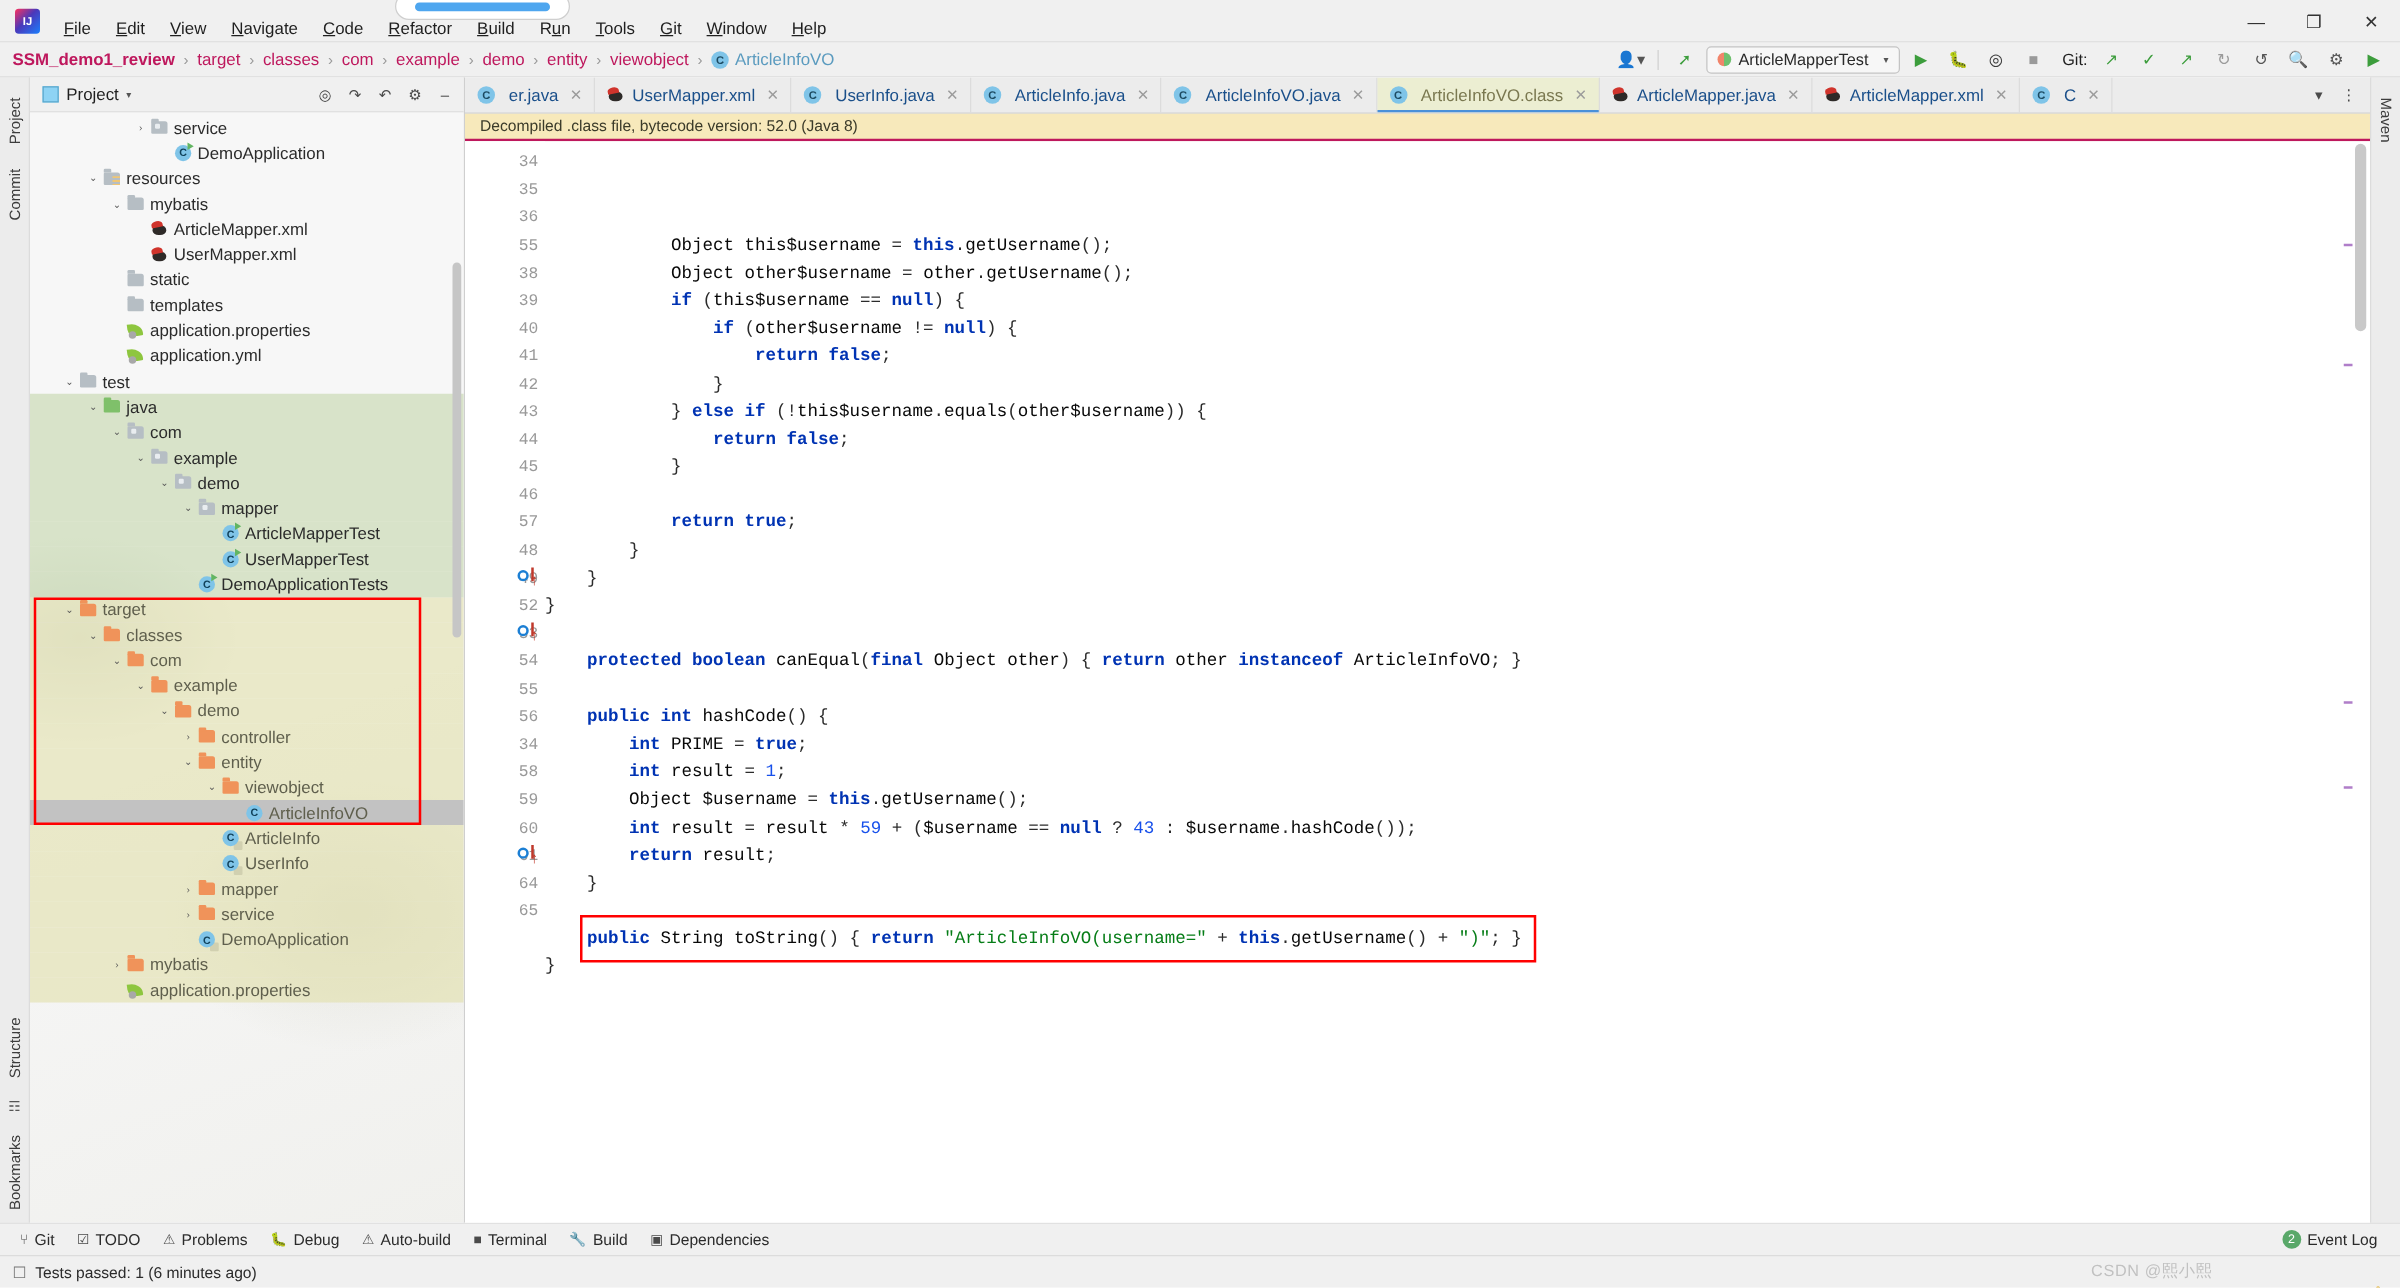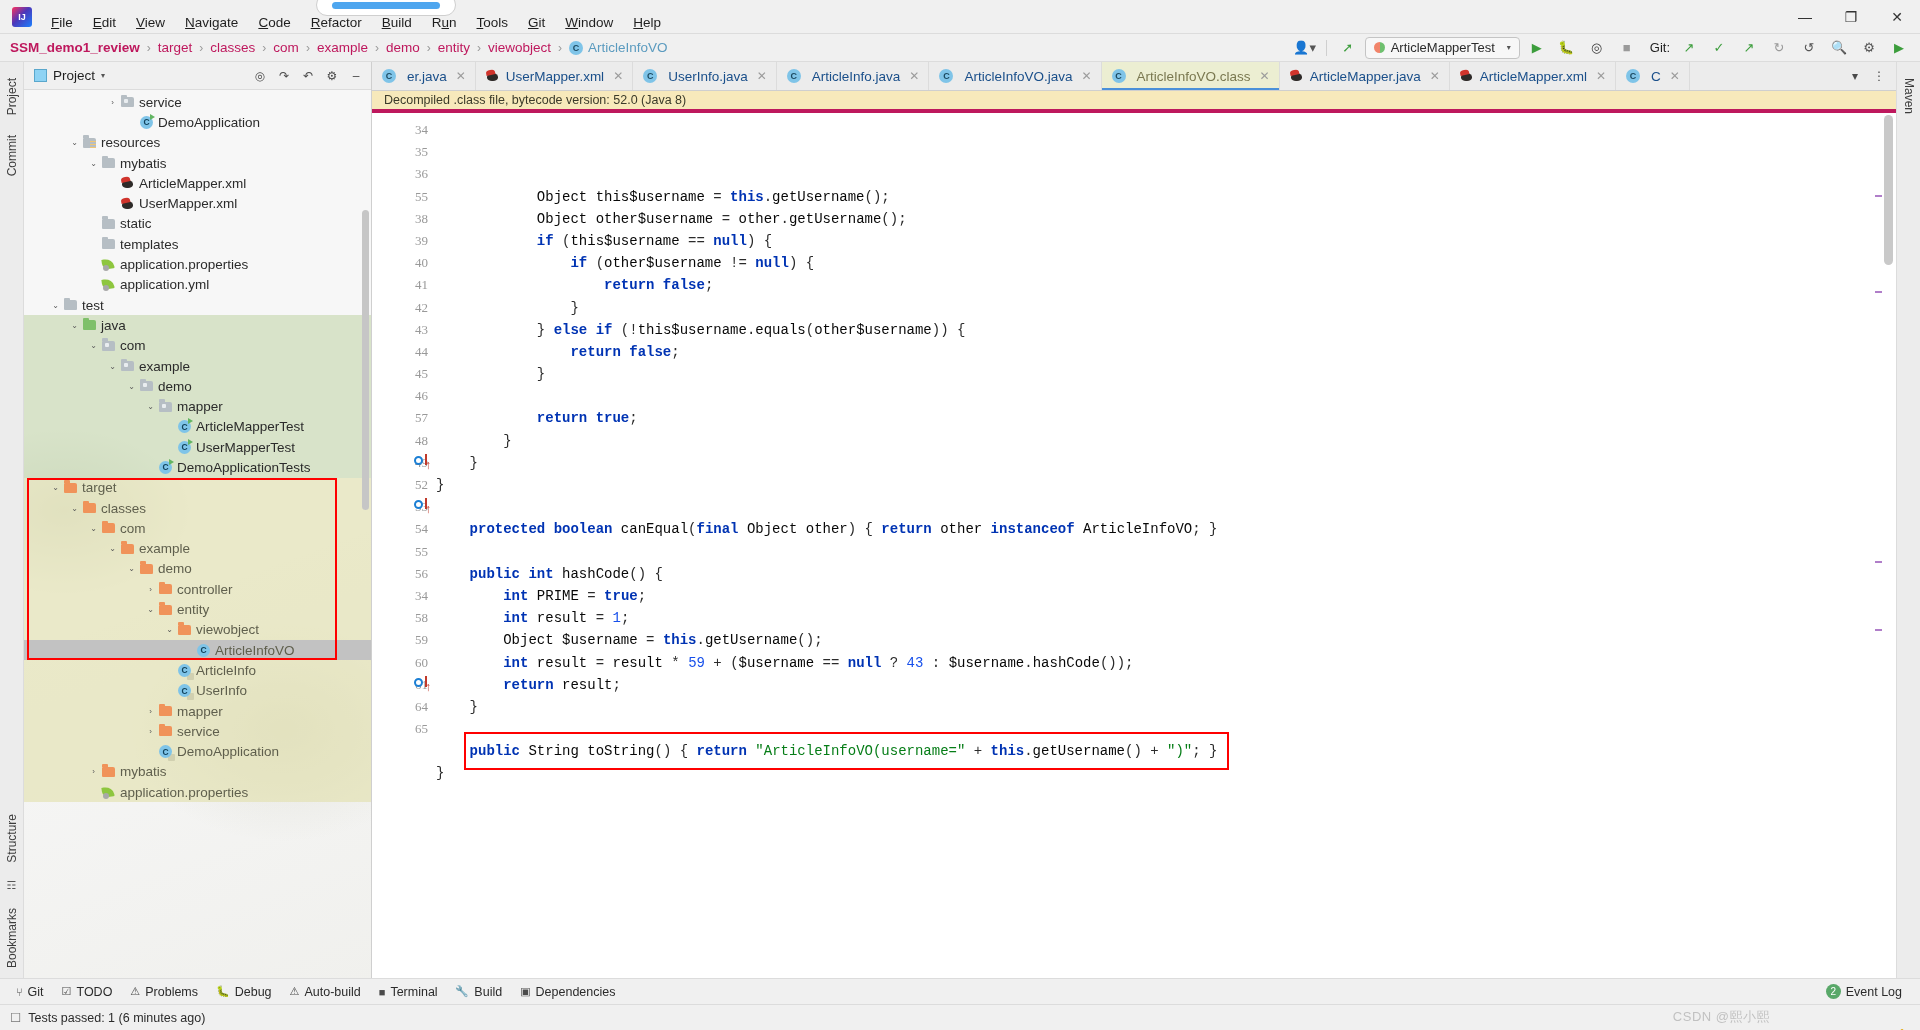--- a/index.html
+++ b/index.html
@@ -217,28 +217,28 @@
   .tab.active { background:#eceed2; color:#7a7850; }
   .tab.active::after {
     content:""; position:absolute; left:0; right:0; bottom:0; height:2.5px; background:#4a90d9;
   }
   .tab.cut { color:#1a4f8a; }
   .tabs-right {
     margin-left:auto; display:flex; align-items:center; gap:2px; padding:0 6px; flex:none;
   }
 
   .banner {
-    height:22px; background:#f7e9bb; border-bottom:4px solid #be185d;
+    height:22px; background:#f7e9bb; border-bottom:2px solid #be185d;
     display:flex; align-items:center; padding-left:12px; font-size:12.5px; color:#3b3b2a; flex:none;
   }
 
   .code-area { flex:1; display:flex; min-height:0; position:relative; background:#fff; overflow:hidden; }
   .gutter {
     width:64px; flex:none; background:#fff; position:relative;
-    font-family:Liberation Serif, serif; font-size:13px; color:#999;
+    font-family:Liberation Mono, monospace; font-size:13px; color:#999;
     padding-top:6px; text-align:right;padding-left:43px;
   }
   .gl { height:22.2px; line-height:22.2px; padding-right:22px; position:relative; }
   .gl .ovr {
     position:absolute; right:14px; top:4px; width:9px;height:9px;border-radius:50%;
     border:2px solid #1c7fd4; background:#fff;
   }
   .gl .ovr::after{
     content:""; position:absolute; left:9px; top:-4px; width:0;height:0;
     border-left:2px solid #c0392b; height:11px; transform:rotate(0deg);

